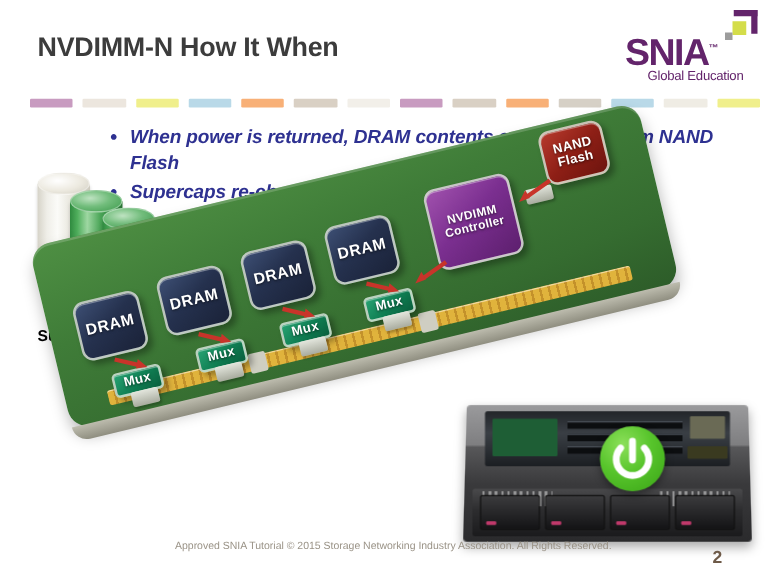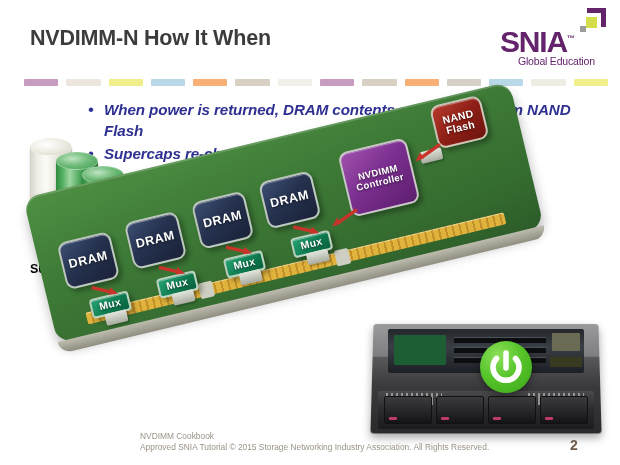--- a/index.html
+++ b/index.html
@@ -352,18 +352,17 @@
       <div class="power">
         <svg width="52" height="52" viewBox="0 0 52 52">
           <path d="M26 12 L26 27" stroke="#fff" stroke-width="5.5" stroke-linecap="round"></path>
           <path d="M16.5 17.5 A13 13 0 1 0 35.5 17.5" stroke="#fff" stroke-width="5.5" fill="none" stroke-linecap="round"></path>
         </svg>
       </div>
     </div>
   </div>
 
   <div class="footer">
-    <div>NVDIMM Cookbook</div>
     <div>Approved SNIA Tutorial © 2015 Storage Networking Industry Association. All Rights Reserved.</div>
   </div>
   <div class="pagenum">2</div>
 
 </div>
 
 </body></html>

